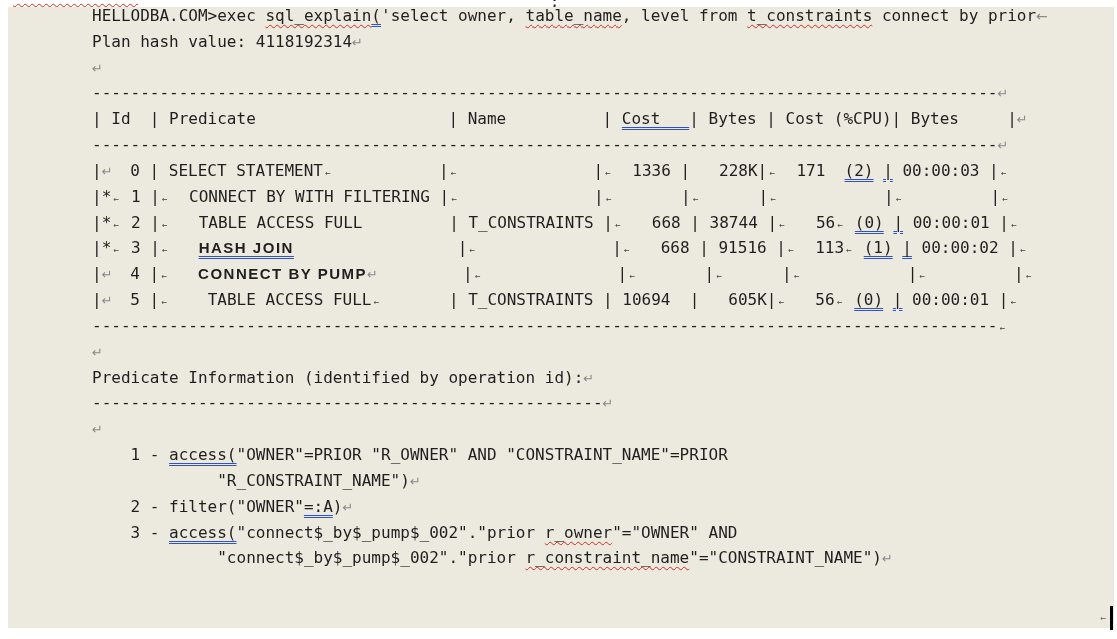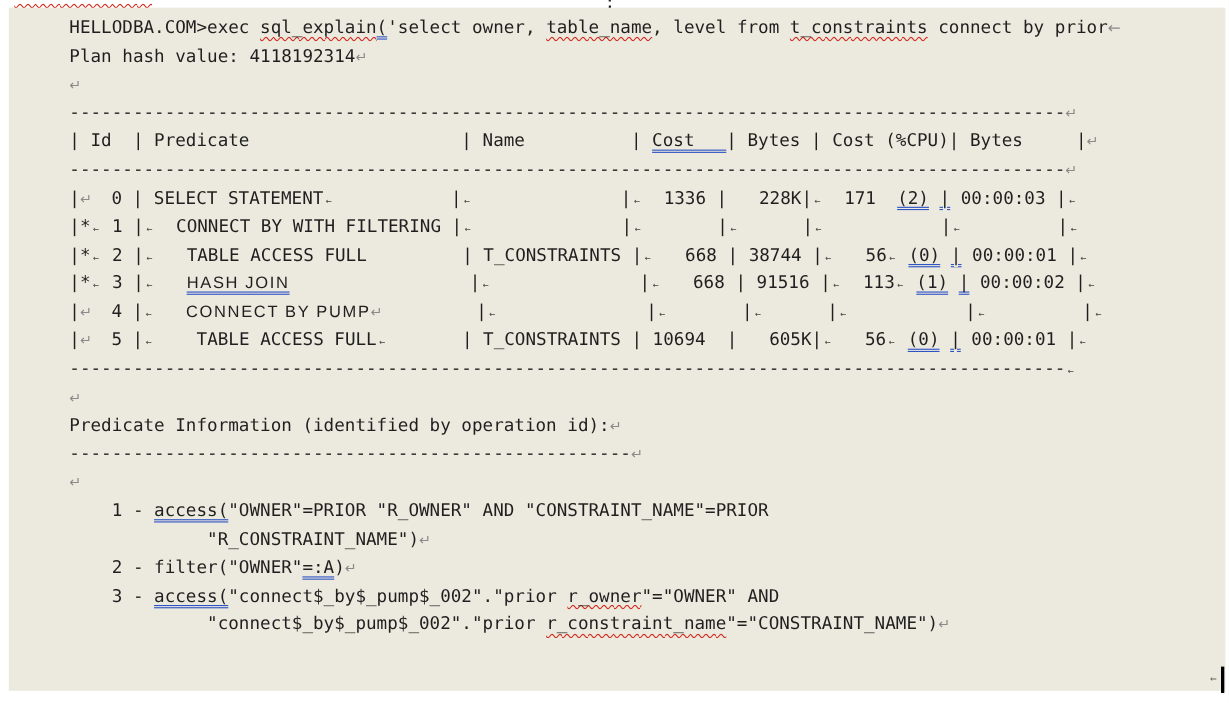--- a/index.html
+++ b/index.html
@@ -1,23 +1,23 @@
 <!DOCTYPE html>
 <html><head>
 <meta charset="utf-8">
 <style>
   html,body{margin:0;padding:0;}
   body{background:#ffffff;font-family:"DejaVu Sans Mono",monospace;}
   .doc{position:relative;width:1117px;height:639px;background:#ffffff;overflow:hidden;}
   .shade{position:absolute;left:8px;top:7px;width:1106px;height:621px;background:#ECE9DE;}
   .content{position:absolute;left:63px;top:7px;font-size:16px;color:#1f1f1f;}
-  .line{height:25.83px;line-height:35px;white-space:pre;font-variant-ligatures:none;}
+  .line{height:25.83px;line-height:18px;white-space:pre;font-variant-ligatures:none;margin-left:29px;}
   .spell{text-decoration-line:underline;text-decoration-style:wavy;text-decoration-color:#cf2e21;text-decoration-thickness:1px;text-underline-offset:3px;}
   .gram{text-decoration-line:underline;text-decoration-style:double;text-decoration-color:#2d53c4;text-decoration-thickness:1px;text-underline-offset:3px;}
-  .bold{font-family:"Liberation Sans",sans-serif;font-weight:normal;font-size:15px;letter-spacing:1.5px;text-align:right;}
+  .bold{font-family:"Liberation Sans",sans-serif;font-weight:bold;font-size:15px;letter-spacing:1.5px;text-align:right;}
   .mk-ret{color:#8a8a8a;display:inline-block;width:19px;font-family:"DejaVu Sans",sans-serif;font-size:13px;text-align:left;text-decoration:none;}
   .mk-sm{color:#454545;display:inline-block;width:10px;font-size:9px;text-align:center;text-decoration:none;}
   .mk-wr{color:#8a8a8a;font-family:"DejaVu Sans",sans-serif;font-size:14px;}
   .cutoff{position:absolute;top:0;left:0;width:1117px;height:7px;overflow:hidden;}
   .cut-squiggle{position:absolute;left:13px;top:-15px;font-size:16px;color:transparent;}
   .cut-frag{position:absolute;left:540px;top:-8px;font-size:16px;color:#1f1f1f;}
   .caret{position:absolute;left:1110px;top:606px;width:3px;height:24px;background:#000000;}
   .caret-arrow{position:absolute;left:1100px;top:612px;font-size:10px;color:#6a6a6a;}
 </style>
 </head>

